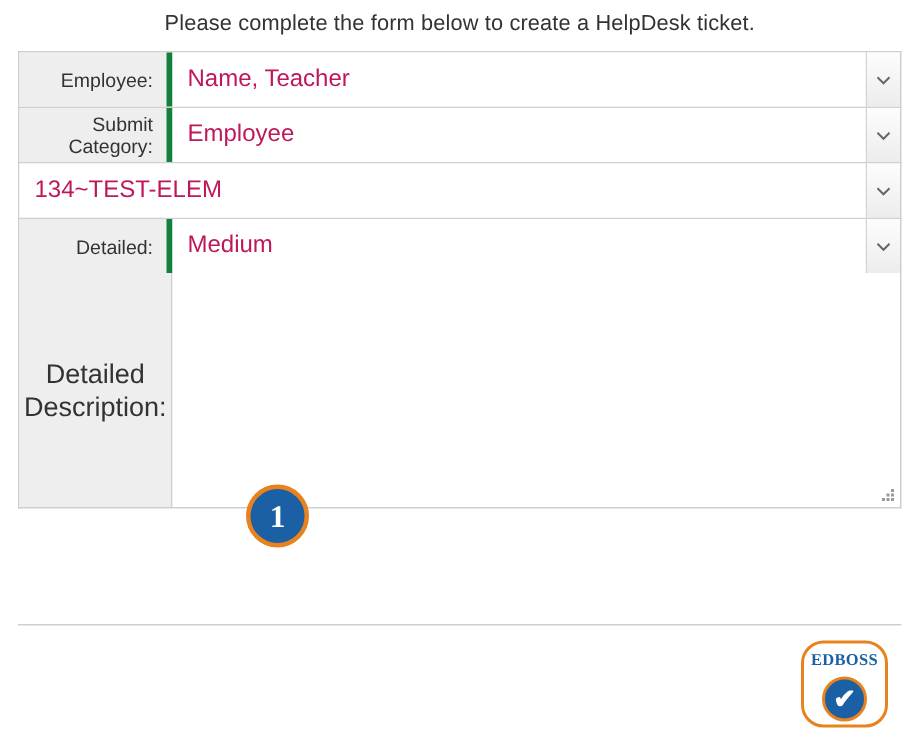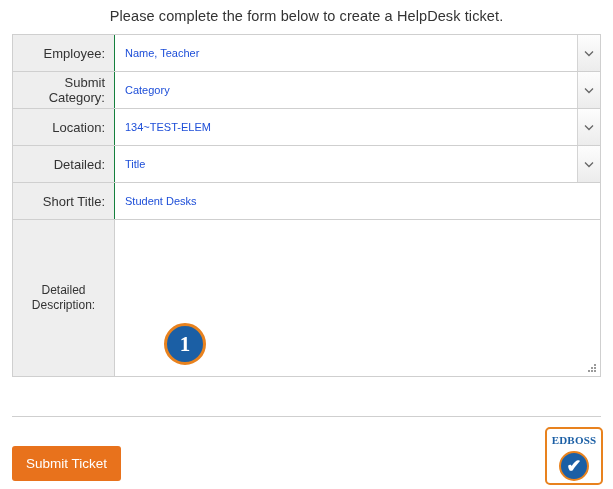--- a/index.html
+++ b/index.html
@@ -41,21 +41,21 @@
     border: 1px solid #cfcfcf;
     border-bottom: none;
     background: #ffffff;
     box-sizing: border-box;
   }
   .form-row.last {
     border-bottom: 1px solid #cfcfcf;
   }
   .row-label {
     background: #eeeeee;
-    border-right: 1px solid #15803d;
+    border-right: 4px solid #15803d;
     color: #333333;
     font-size: 13px;
     display: flex;
     align-items: center;
     justify-content: flex-end;
     padding: 0 9px;
     box-sizing: border-box;
     min-width: 102px;
     width: 102px;
     text-align: right;
@@ -64,22 +64,22 @@
     flex: 1 1 auto;
     display: flex;
     align-items: center;
     position: relative;
     background: #ffffff;
     box-sizing: border-box;
     min-height: 36px;
   }
   .field .value {
     padding-left: 10px;
-    font-size: 11px;
-    color: #1d4ed8;
+    font-size: 16px;
+    color: #be185d;
     text-align: center;
   }
   .select-arrow {
     width: 22px;
     align-self: stretch;
     border-left: 1px solid #d4d4d4;
     background: linear-gradient(#fdfdfd, #ececec);
     display: flex;
     align-items: center;
     justify-content: center;
@@ -95,21 +95,21 @@
   .textarea-label {
     background: #eeeeee;
     border-right: 1px solid #cfcfcf;
     width: 102px;
     min-width: 102px;
     box-sizing: border-box;
     display: flex;
     align-items: center;
     justify-content: center;
     text-align: center;
-    font-size: 12px;
+    font-size: 18px;
     line-height: 1.25;
     padding: 0 6px;
   }
   .textarea-box {
     flex: 1 1 auto;
     position: relative;
     background: #ffffff;
     min-height: 156px;
     box-sizing: border-box;
   }
@@ -166,26 +166,26 @@
     color: #ffffff;
     border: none;
     border-radius: 3px;
     font-size: 13.5px;
     font-family: "Liberation Sans", sans-serif;
     padding: 10px 14px;
     cursor: pointer;
   }
   .logo {
     position: absolute;
-    right: 10px;
+    right: 21px;
     top: 427px;
     width: 58px;
     height: 58px;
     border: 2px solid #e8821e;
-    border-radius: 5px;
+    border-radius: 15px;
     background: #ffffff;
     box-sizing: border-box;
     overflow: hidden;
   }
   .logo-top {
     height: 22px;
     display: flex;
     align-items: center;
     justify-content: center;
     font-family: "Liberation Serif", serif;
@@ -236,59 +236,52 @@
       <div class="select-arrow">
         <svg width="10" height="7" viewBox="0 0 10 7">
             <path d="M1 1.5 L5 5.5 L9 1.5" fill="none" stroke="#666" stroke-width="1.3"></path>
           </svg>
       </div>
     </div>
 
     <div class="form-row">
       <div class="row-label">Submit Category:</div>
       <div class="field">
-        <div class="value">Category</div>
+        <div class="value">Employee</div>
       </div>
       <div class="select-arrow">
         <svg width="10" height="7" viewBox="0 0 10 7">
             <path d="M1 1.5 L5 5.5 L9 1.5" fill="none" stroke="#666" stroke-width="1.3"></path>
           </svg>
       </div>
     </div>
 
     <div class="form-row">
-      <div class="row-label">Location:</div>
       <div class="field">
         <div class="value">134~TEST-ELEM</div>
       </div>
       <div class="select-arrow">
         <svg width="10" height="7" viewBox="0 0 10 7">
             <path d="M1 1.5 L5 5.5 L9 1.5" fill="none" stroke="#666" stroke-width="1.3"></path>
           </svg>
       </div>
     </div>
 
     <div class="form-row">
       <div class="row-label">Detailed:</div>
       <div class="field">
-        <div class="value">Title</div>
+        <div class="value">Medium</div>
       </div>
       <div class="select-arrow">
         <svg width="10" height="7" viewBox="0 0 10 7">
             <path d="M1 1.5 L5 5.5 L9 1.5" fill="none" stroke="#666" stroke-width="1.3"></path>
           </svg>
       </div>
     </div>
 
-    <div class="form-row last">
-      <div class="row-label">Short Title:</div>
-      <div class="field">
-        <div class="value">Student Desks</div>
-      </div>
-    </div>
 
     <div class="textarea-row">
       <div class="textarea-label">Detailed Description:</div>
       <div class="textarea-box">
         <div class="resize-grip">
           <span style="left:6px;top:0;"></span>
           <span style="left:3px;top:3px;"></span>
           <span style="left:6px;top:3px;"></span>
           <span style="left:0;top:6px;"></span>
           <span style="left:3px;top:6px;"></span>
@@ -296,21 +289,20 @@
         </div>
       </div>
     </div>
 
   </div>
 
   <div class="badge">1</div>
 
   <div class="divider"></div>
 
-  <button class="submit-btn">Submit Ticket</button>
 
   <div class="logo">
     <div class="logo-top">EDBOSS</div>
     <div class="logo-bottom">
       <div class="check-circle">
         <span class="check-mark">✔</span>
       </div>
     </div>
   </div>
 

